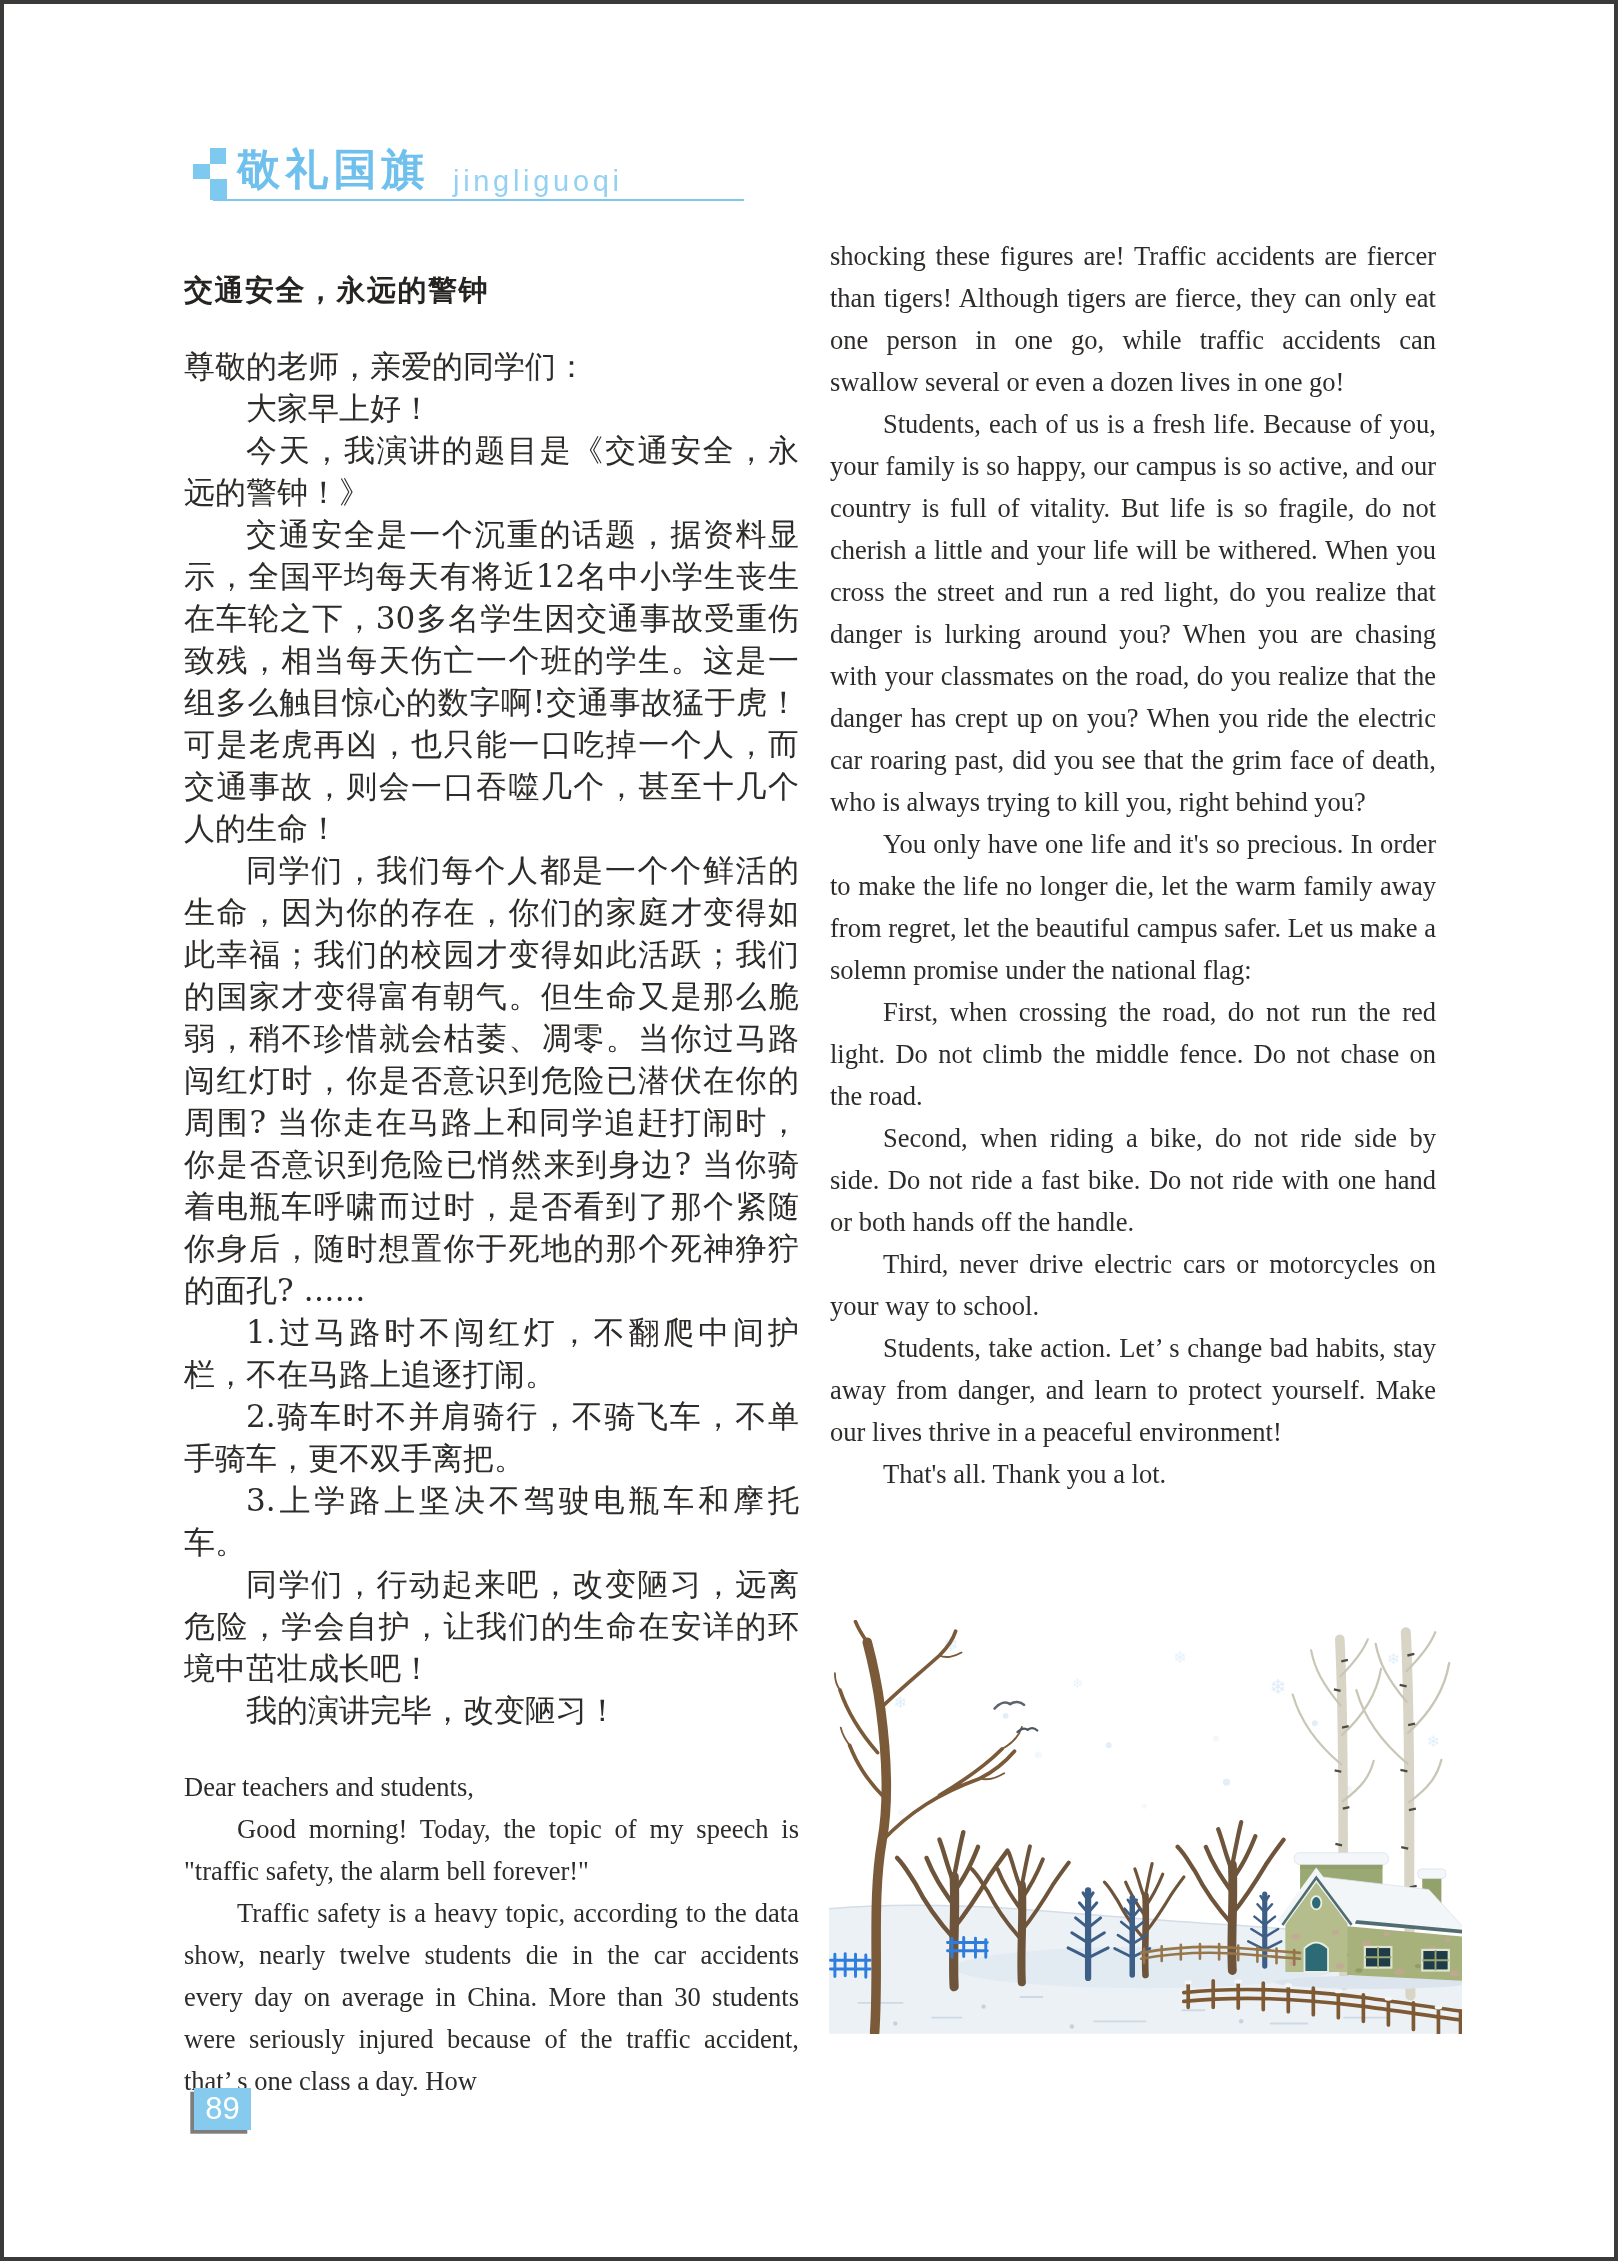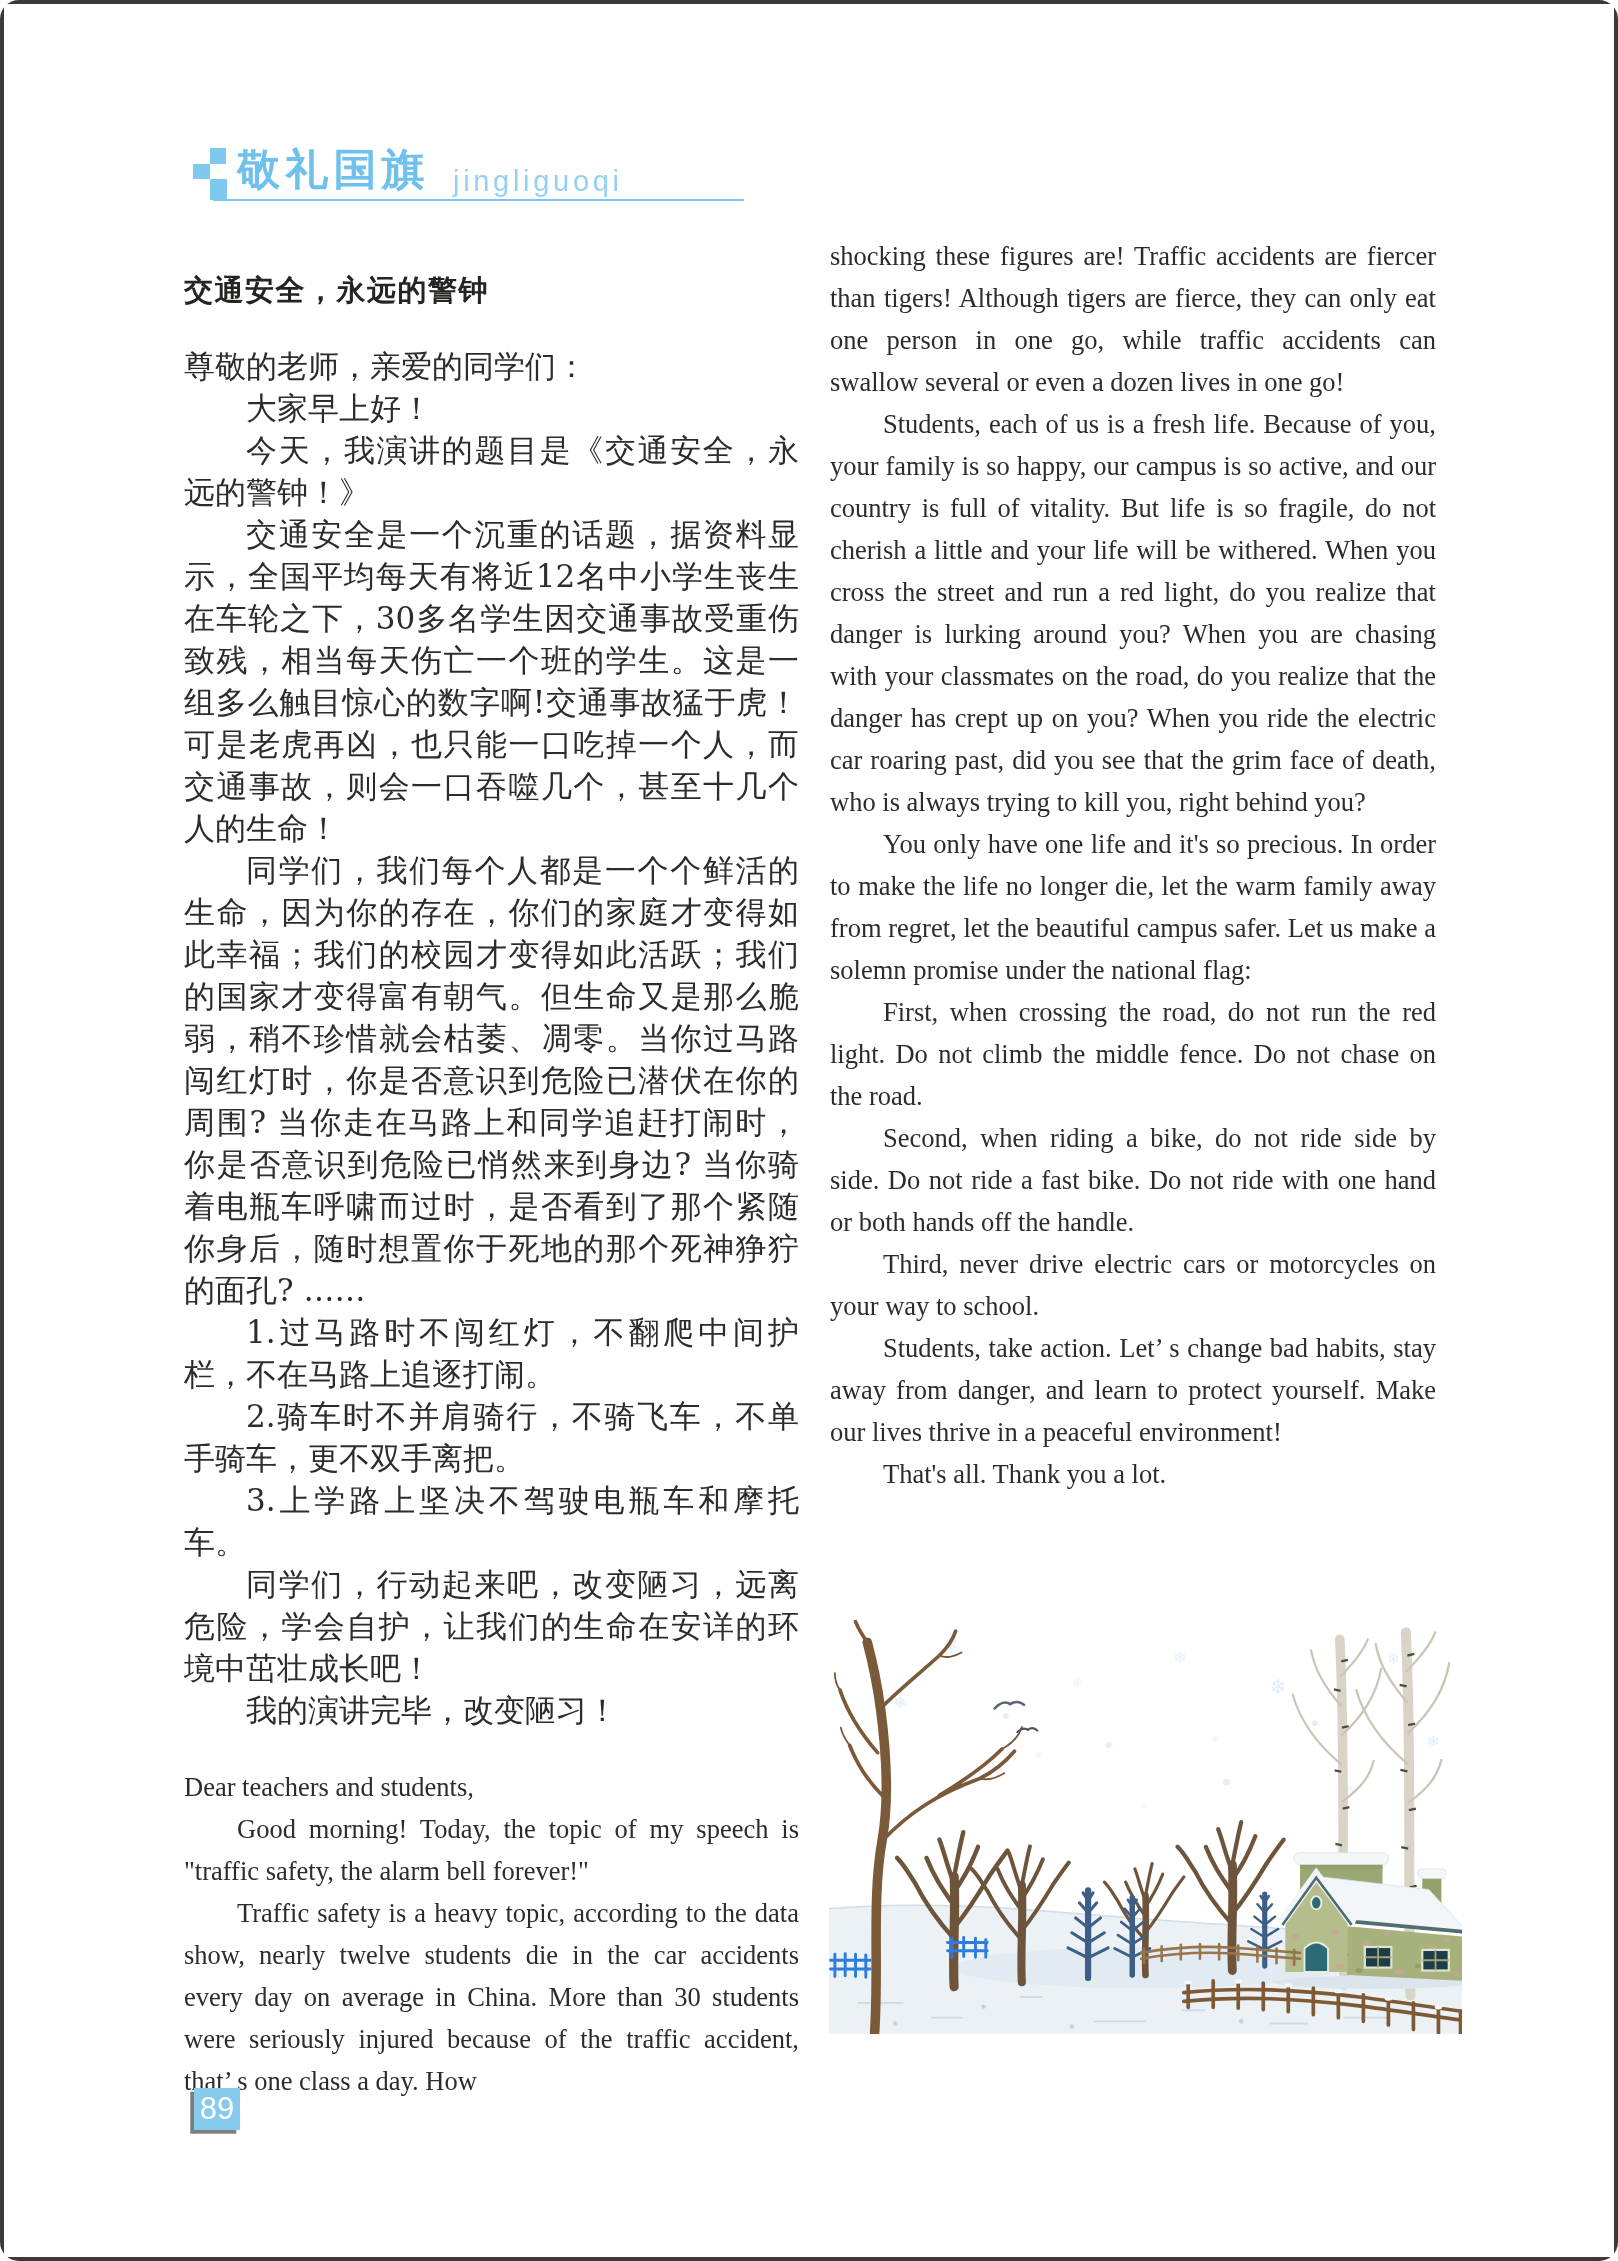--- a/index.html
+++ b/index.html
@@ -1,17 +1,17 @@
 <!DOCTYPE html>
 <html style="font-size:11.8px"><head>
 <meta charset="utf-8">
 <style>
   html,body{margin:0;padding:0;background:#ffffff;}
   .page{position:relative;width:1618px;height:2261px;background:#ffffff;overflow:hidden;
-        font-family:"Liberation Serif","DejaVu Serif",serif;color:#2b2a28;border-radius:19px;}
+        font-family:"Liberation Serif","DejaVu Serif",serif;color:#2b2a28;}
   .frame{position:absolute;inset:0;border:4.4px solid #3b3a38;pointer-events:none;z-index:50;}
 
   
   .logo-mark{position:absolute;left:188px;top:146px;width:46px;height:56px;}
   .logo-mark .sq{position:absolute;background:#7ec9f0;}
   .sq1{left:22px;top:1.5px;width:16px;height:16px;}
   .sq2{left:5.2px;top:17.7px;width:17px;height:15.5px;}
   .sq3{left:22px;top:33px;width:17px;height:20.6px;}
   .logo-cn{position:absolute;left:237px;top:141px;font-family:"Liberation Sans","DejaVu Sans",sans-serif;
            font-size:43px;font-weight:bold;letter-spacing:5.2px;color:#6fc0ec;}
@@ -33,21 +33,21 @@
   .en-block{margin-top:35px;}
 
   
   .illustration{position:absolute;left:829px;top:1620px;width:633px;height:414px;margin:0;}
   .illustration svg{display:block;width:100%;height:100%;}
   .trunk{fill:none;stroke-width:5;stroke-linecap:round;}
   .branches{fill:none;stroke-width:2.4;stroke-linecap:round;}
   .snowflake{font-family:"DejaVu Sans",sans-serif;fill:#d7e9f7;}
 
   
-  .page-number{position:absolute;left:194px;top:2088px;width:46px;height:42px;background:#86cbee;
+  .page-number{position:absolute;left:194px;top:2088px;width:57px;height:42px;background:#86cbee;
                box-shadow:-3.7px 3.7px 0 #7d7d7d;display:flex;align-items:center;justify-content:center;
                font-family:"Liberation Sans","DejaVu Sans",sans-serif;font-size:31px;color:#ffffff;}
 </style>
 </head>
 <body>
 
 <div class="page">
   <div class="frame"></div>
 
   <div class="logo-mark">

